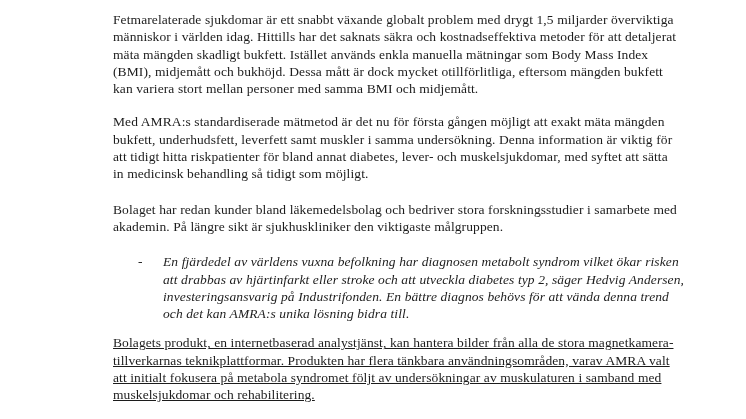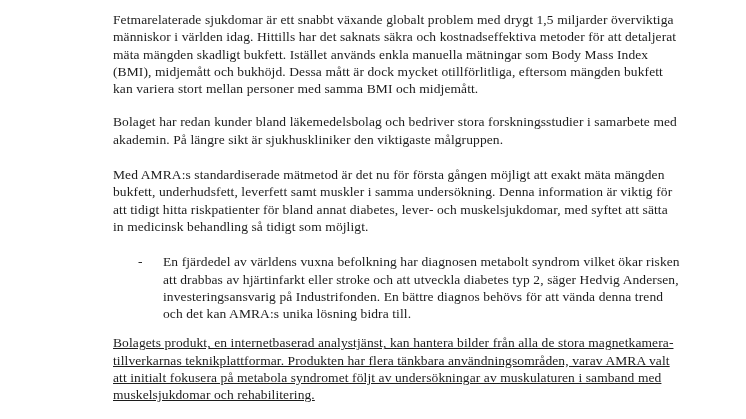--- a/index.html
+++ b/index.html
@@ -37,41 +37,42 @@
     margin: 0 0 12px 0;
   }
   .bullet-marker {
     width: 25px;
     margin-left: 25px;
     flex: 0 0 auto;
   }
   .bullet-text {
     white-space: pre;
     flex: 0 0 auto;
+    font-style: italic;
   }
 </style>
 </head>
 <body>
 
 <div class="page">
   <div class="text-block">
 
     <div class="para">Fetmarelaterade sjukdomar är ett snabbt växande globalt problem med drygt 1,5 miljarder överviktiga
 människor i världen idag. Hittills har det saknats säkra och kostnadseffektiva metoder för att detaljerat
 mäta mängden skadligt bukfett. Istället används enkla manuella mätningar som Body Mass Index
 (BMI), midjemått och bukhöjd. Dessa mått är dock mycket otillförlitliga, eftersom mängden bukfett
 kan variera stort mellan personer med samma BMI och midjemått.</div>
 
-    <div class="para gap-lg">Bolaget har redan kunder bland läkemedelsbolag och bedriver stora forskningsstudier i samarbete med
-akademin. På längre sikt är sjukhuskliniker den viktigaste målgruppen.</div>
-
     <div class="para gap-lg">Med AMRA:s standardiserade mätmetod är det nu för första gången möjligt att exakt mäta mängden
 bukfett, underhudsfett, leverfett samt muskler i samma undersökning. Denna information är viktig för
 att tidigt hitta riskpatienter för bland annat diabetes, lever- och muskelsjukdomar, med syftet att sätta
 in medicinsk behandling så tidigt som möjligt.</div>
+
+    <div class="para gap-lg">Bolaget har redan kunder bland läkemedelsbolag och bedriver stora forskningsstudier i samarbete med
+akademin. På längre sikt är sjukhuskliniker den viktigaste målgruppen.</div>
 
     <div class="bullet">
       <span class="bullet-marker">-</span>
       <span class="bullet-text">En fjärdedel av världens vuxna befolkning har diagnosen metabolt syndrom vilket ökar risken
 att drabbas av hjärtinfarkt eller stroke och att utveckla diabetes typ 2, säger Hedvig Andersen,
 investeringsansvarig på Industrifonden. En bättre diagnos behövs för att vända denna trend
 och det kan AMRA:s unika lösning bidra till.</span>
     </div>
 
     <div class="para last">Bolagets produkt, en internetbaserad analystjänst, kan hantera bilder från alla de stora magnetkamera-

